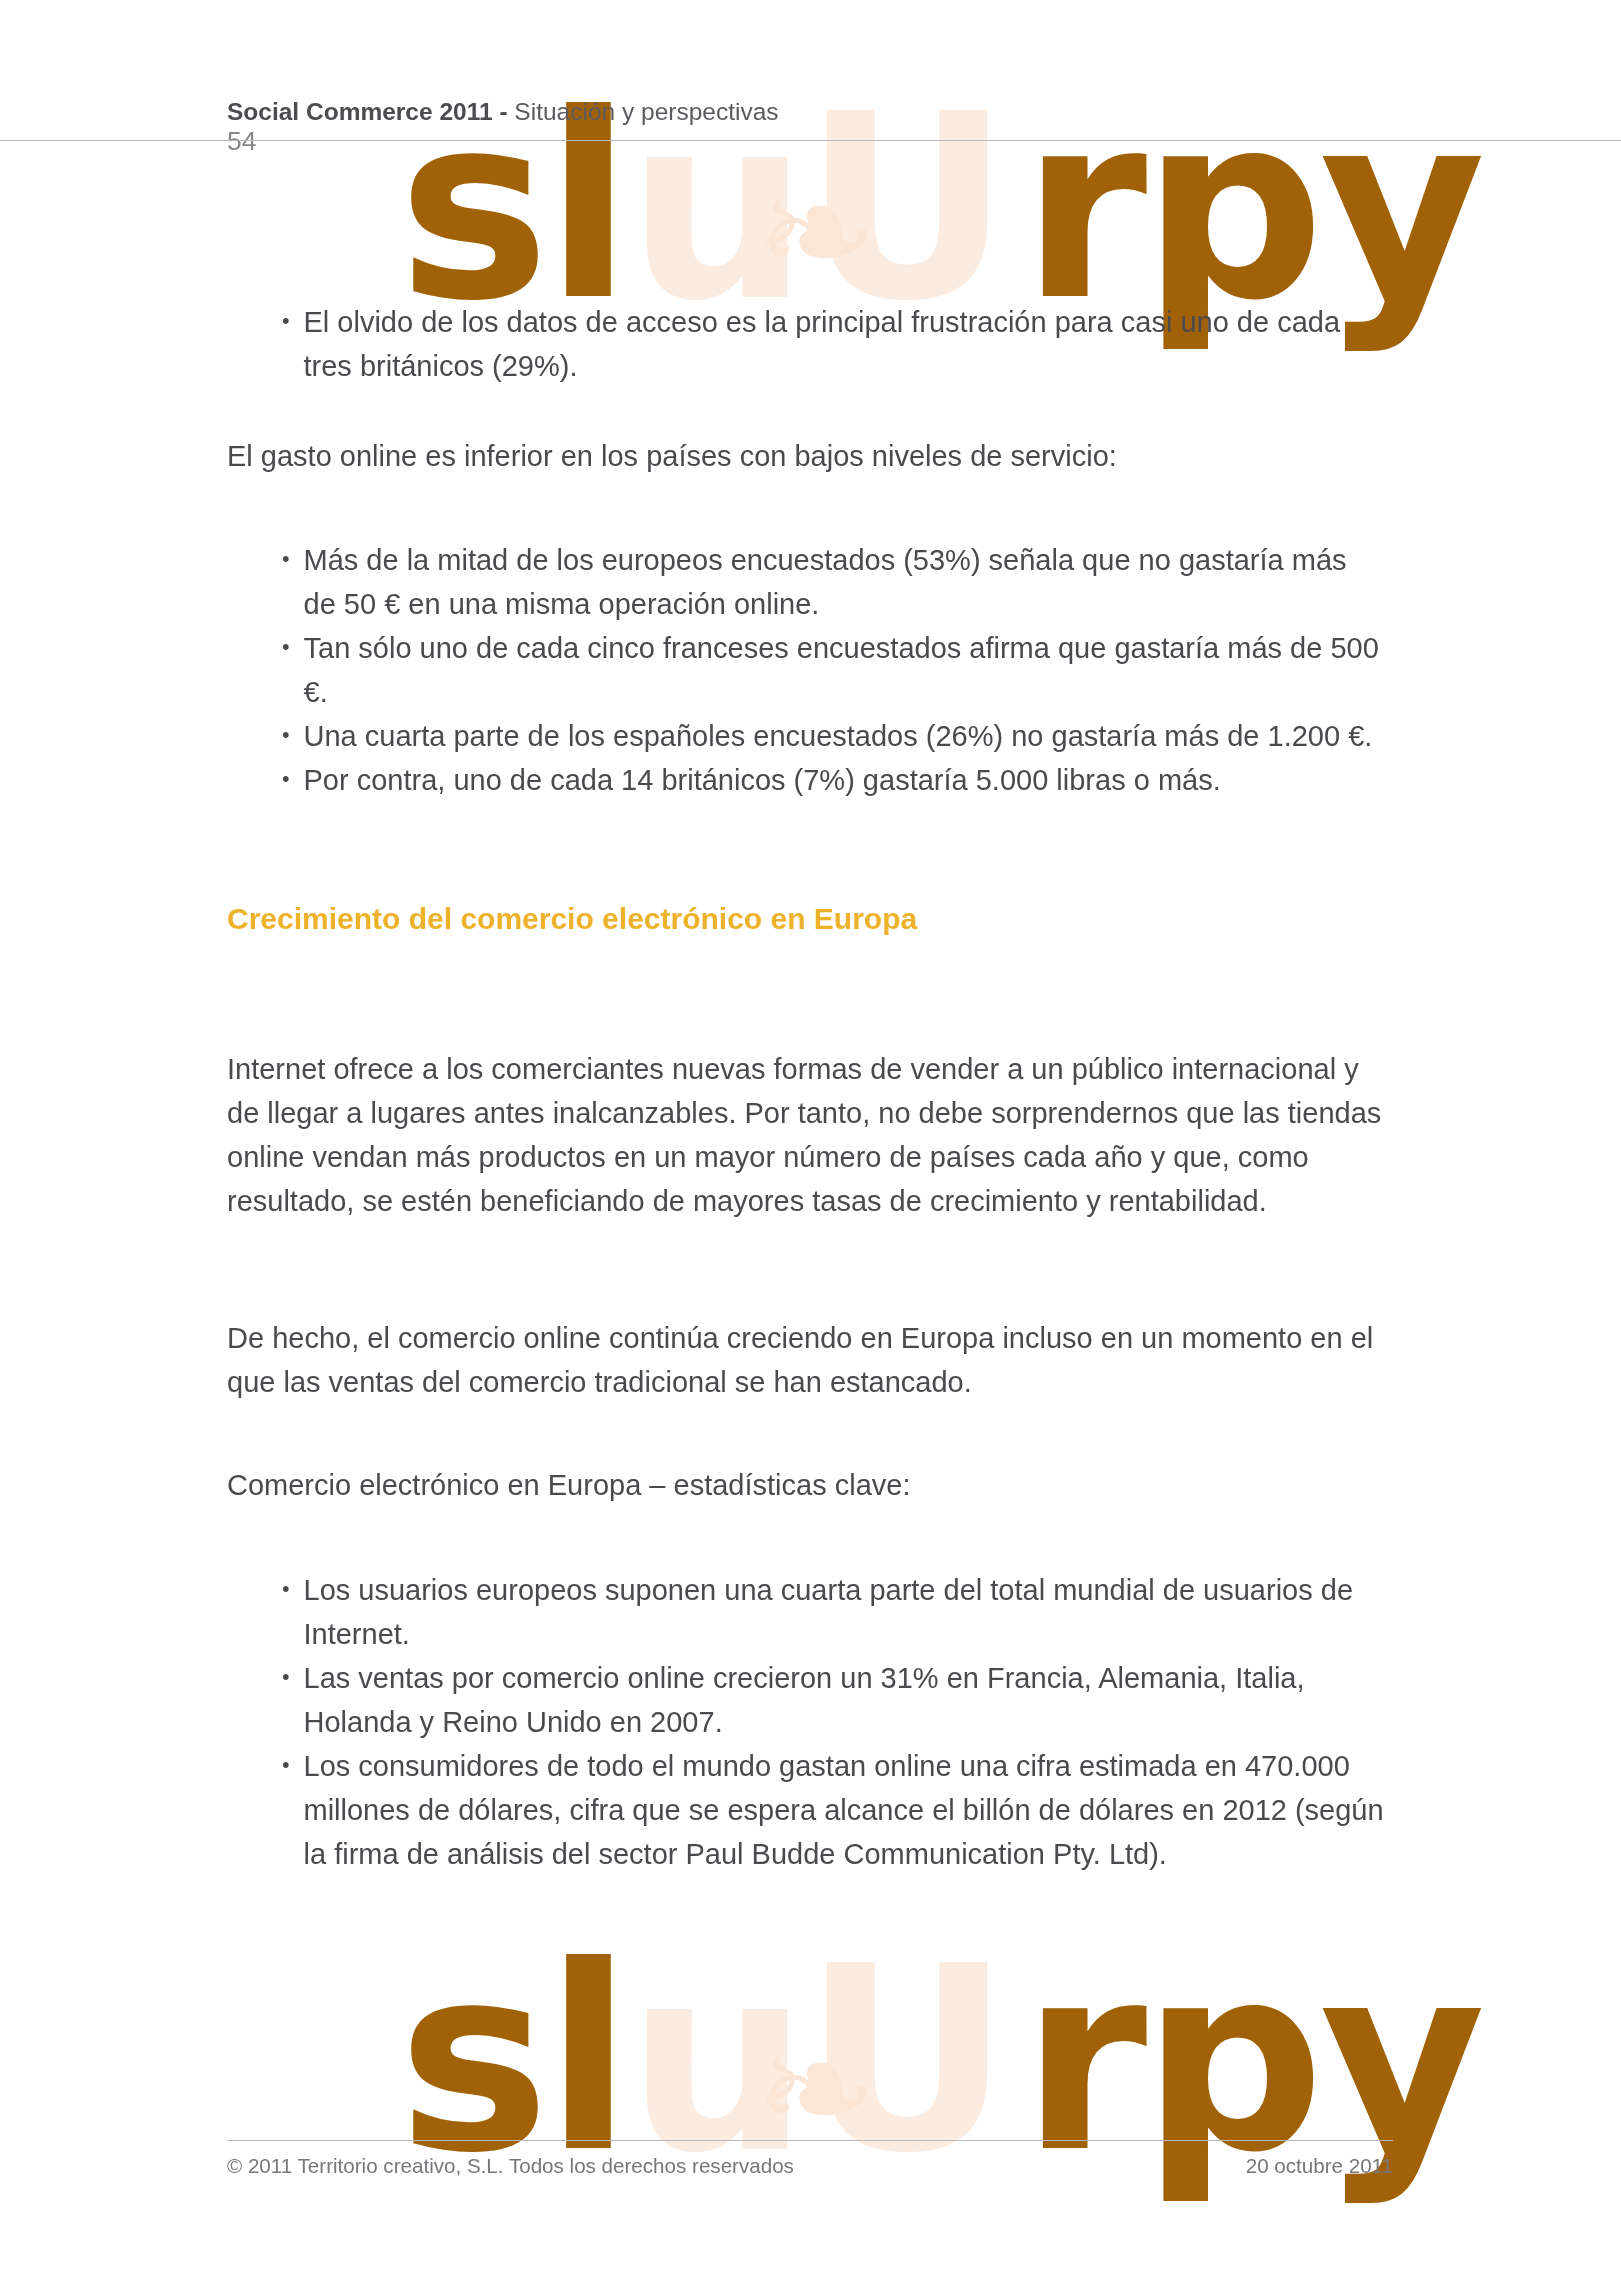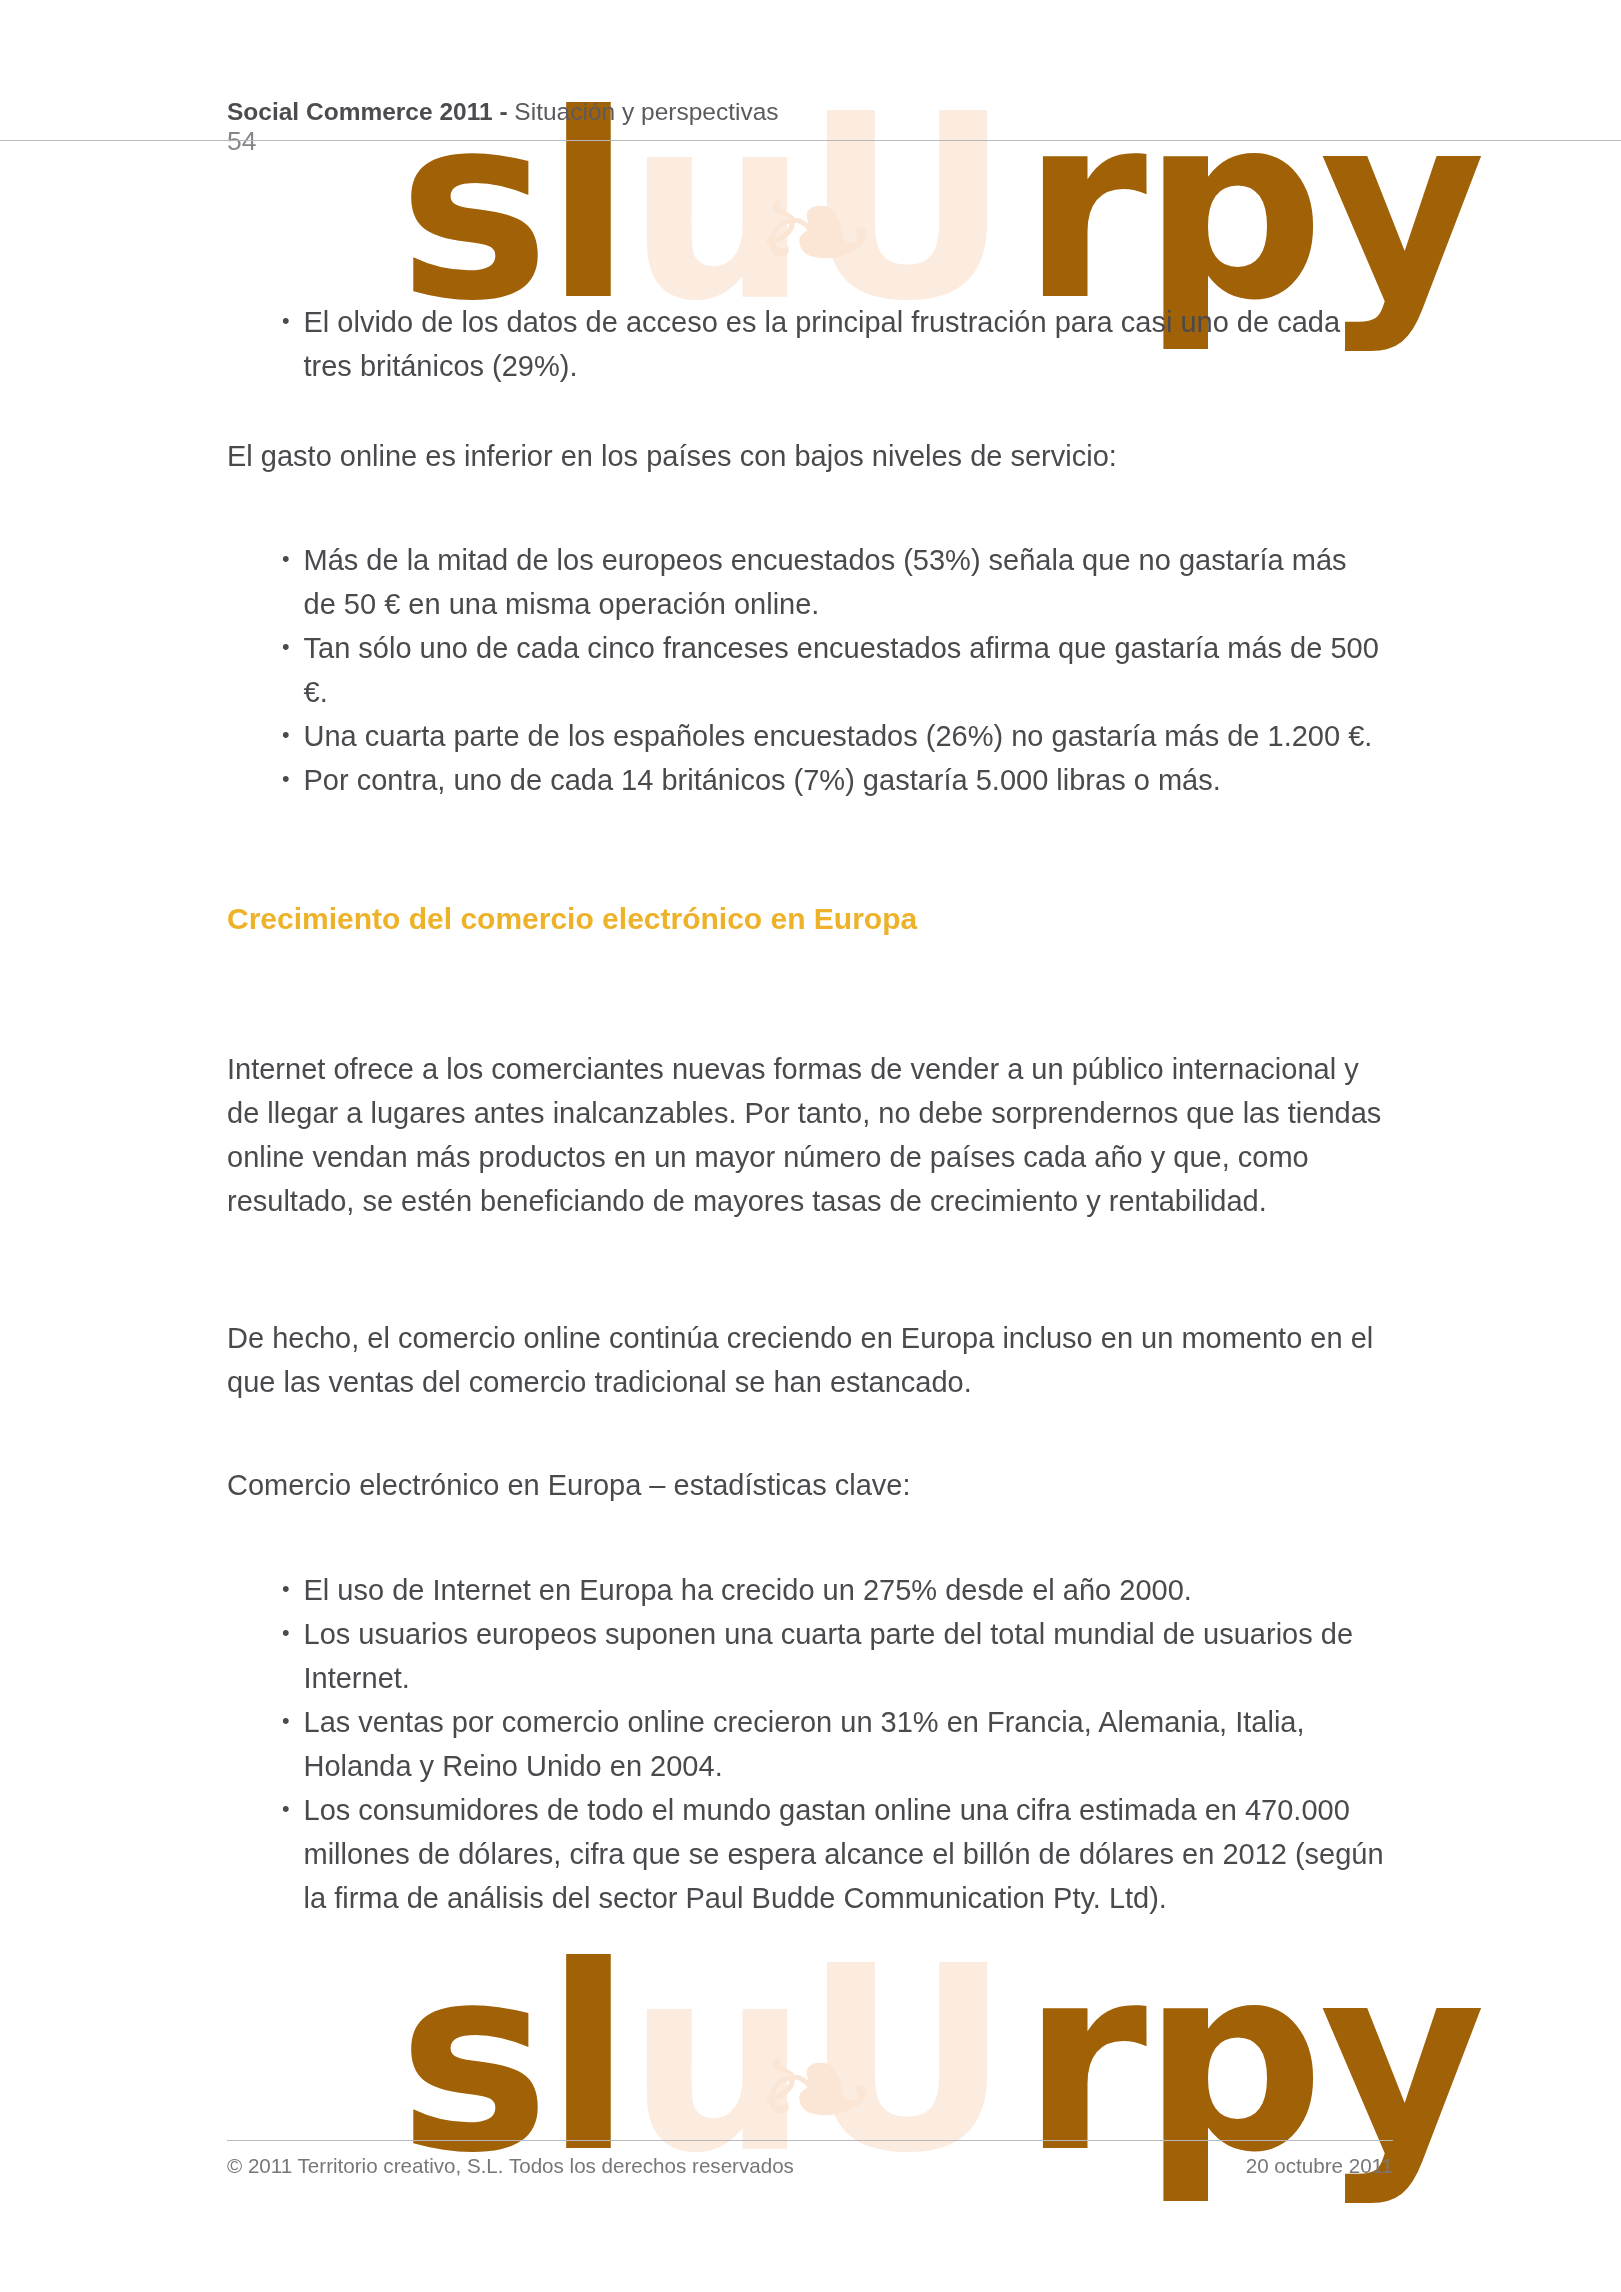--- a/index.html
+++ b/index.html
@@ -220,23 +220,22 @@
     <div class="body-block" style="top:1316px;">
       <p class="para">De hecho, el comercio online continúa creciendo en Europa incluso en un momento en el que las ventas del comercio tradicional se han estancado.</p>
     </div>
 
     <div class="body-block" style="top:1463px;">
       <p class="para">Comercio electrónico en Europa – estadísticas clave:</p>
     </div>
 
     <div class="body-block bullets-indent" style="top:1556px; width:1132px;">
       <ul class="bullets">
-        <li>El uso de Internet en Europa ha crecido un 275% desde el año 2000.</li>
         <li>Los usuarios europeos suponen una cuarta parte del total mundial de usuarios de Internet.</li>
-        <li>Las ventas por comercio online crecieron un 31% en Francia, Alemania, Italia, Holanda y Reino Unido en 2004.</li>
+        <li>Las ventas por comercio online crecieron un 31% en Francia, Alemania, Italia, Holanda y Reino Unido en 2007.</li>
         <li>Los consumidores de todo el mundo gastan online una cifra estimada en 470.000 millones de dólares, cifra que se espera alcance el billón de dólares en 2012 (según la firma de análisis del sector Paul Budde Communication Pty. Ltd).</li>
       </ul>
     </div>
 
     <div class="footer-rule"></div>
     <div class="page-footer">
       <div>© 2011 Territorio creativo, S.L. Todos los derechos reservados</div>
       <div>20 octubre 2011</div>
     </div>
 

